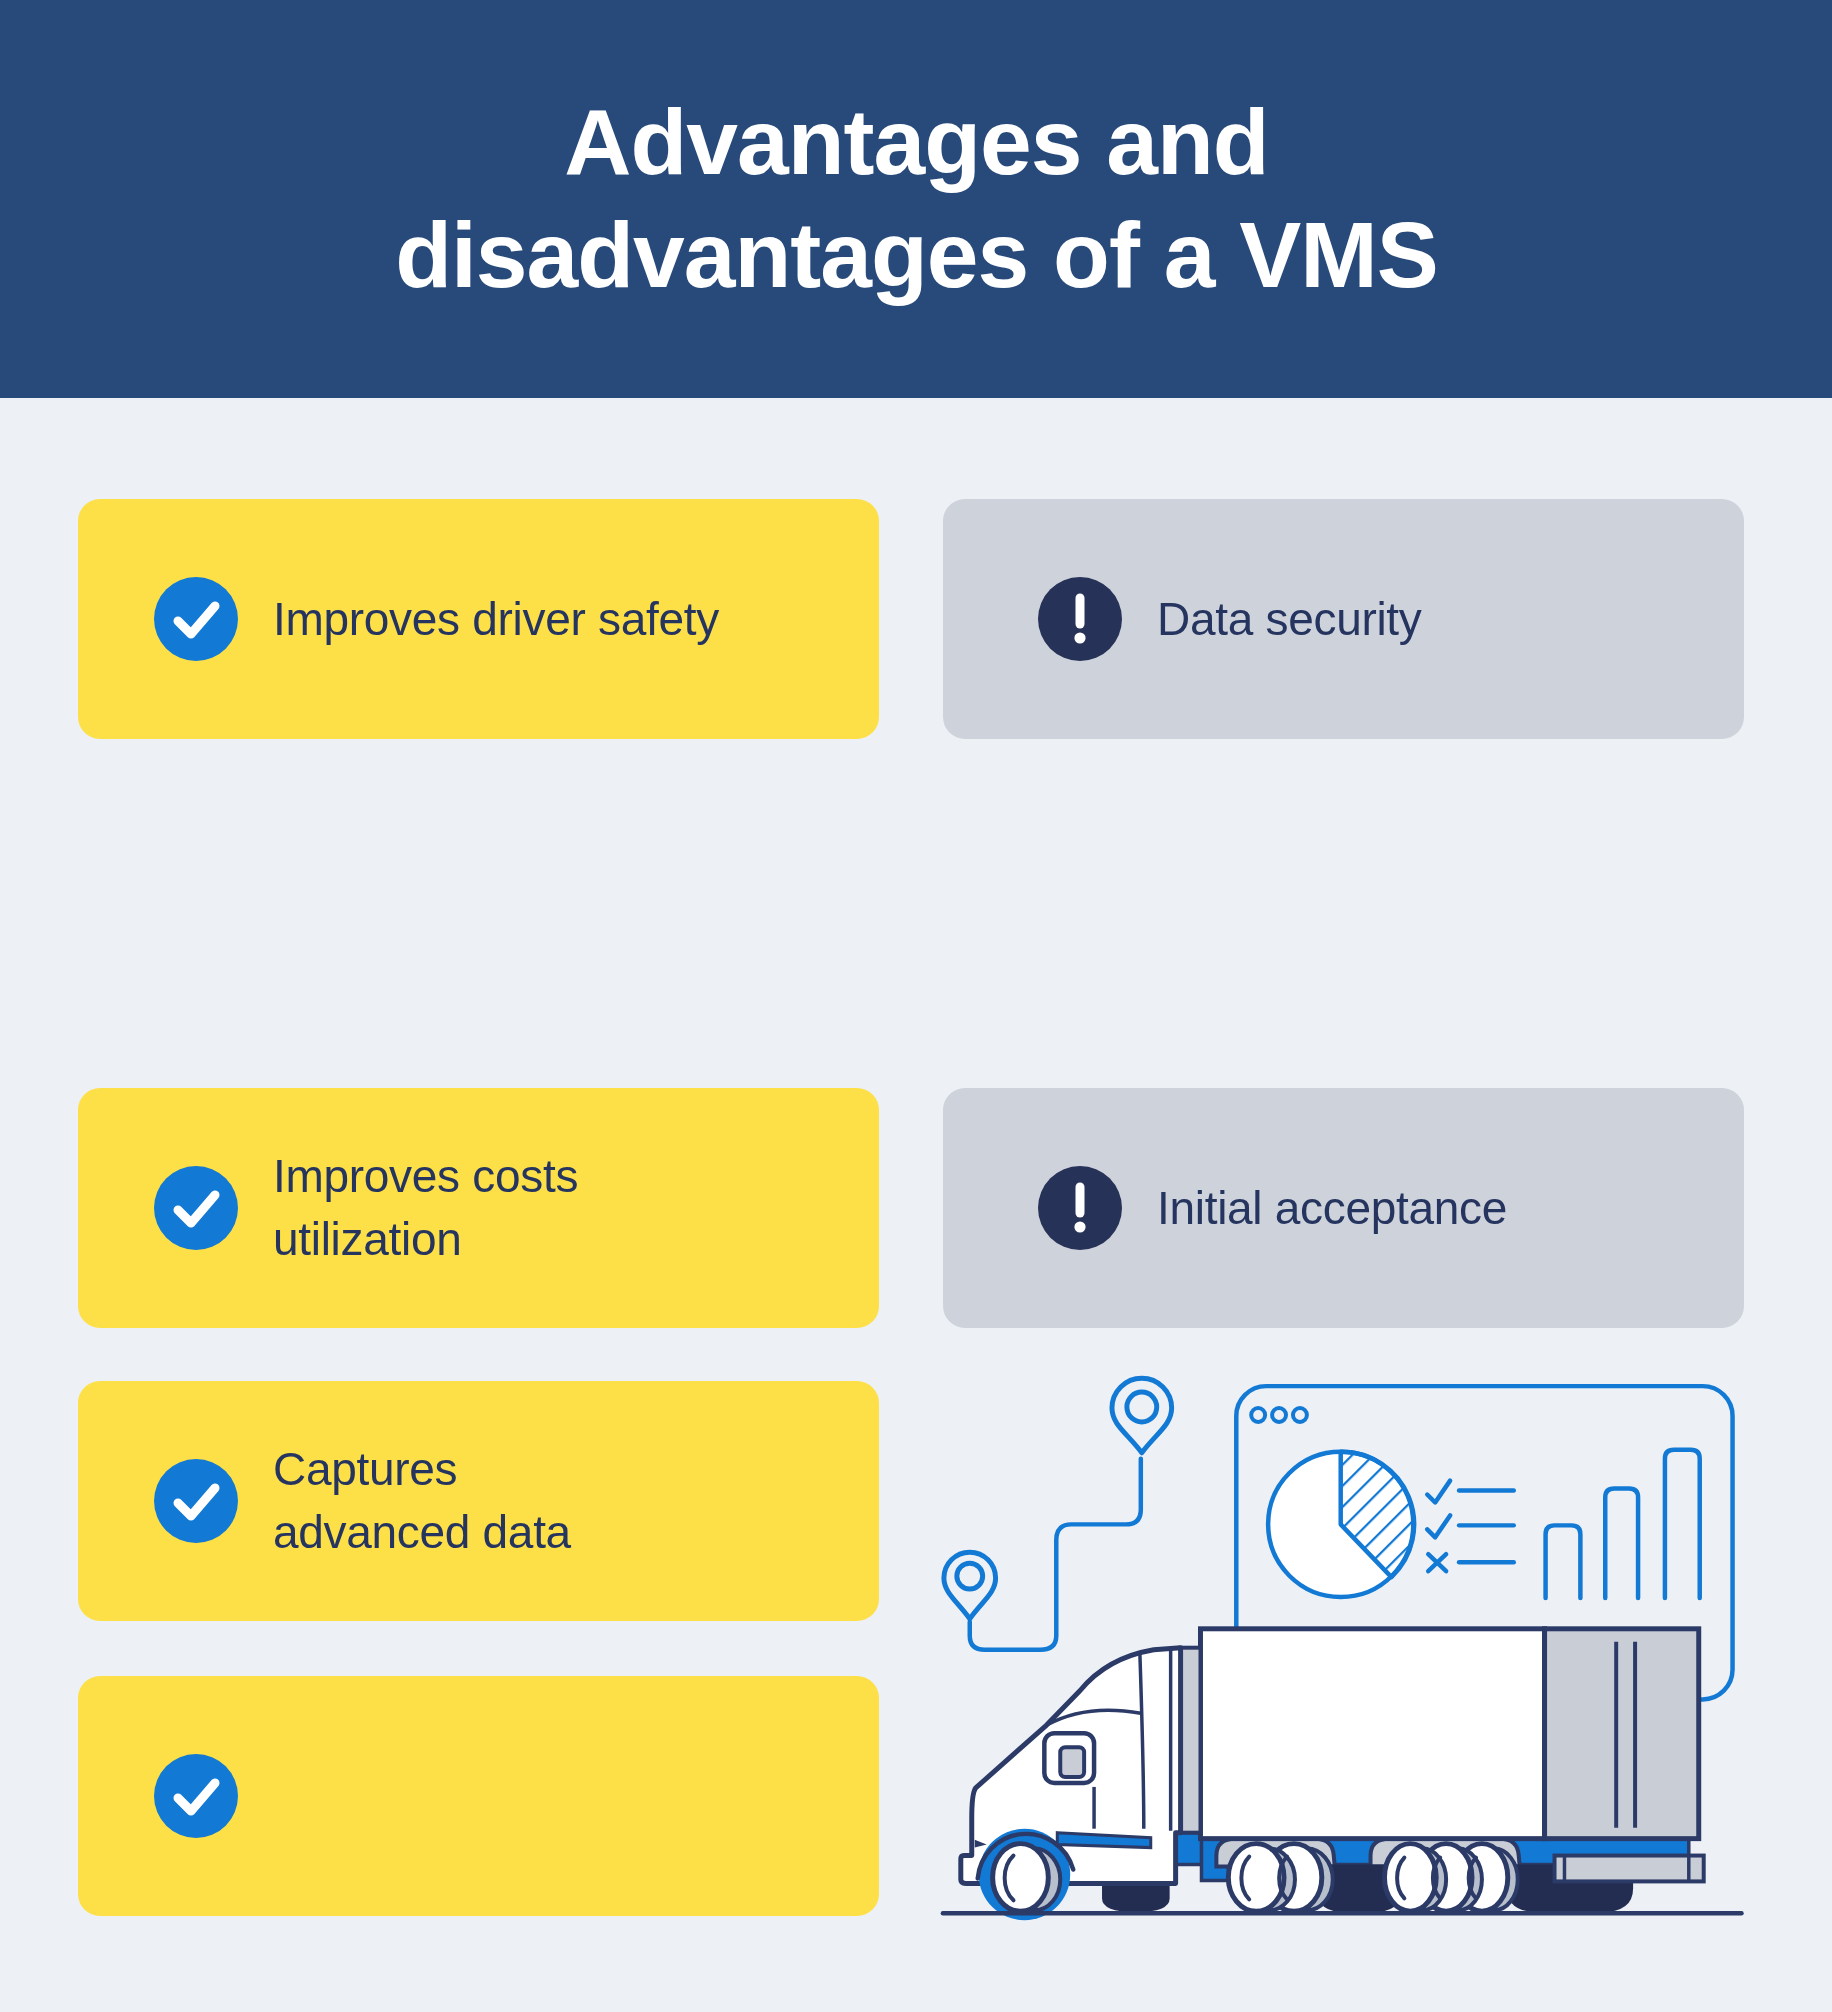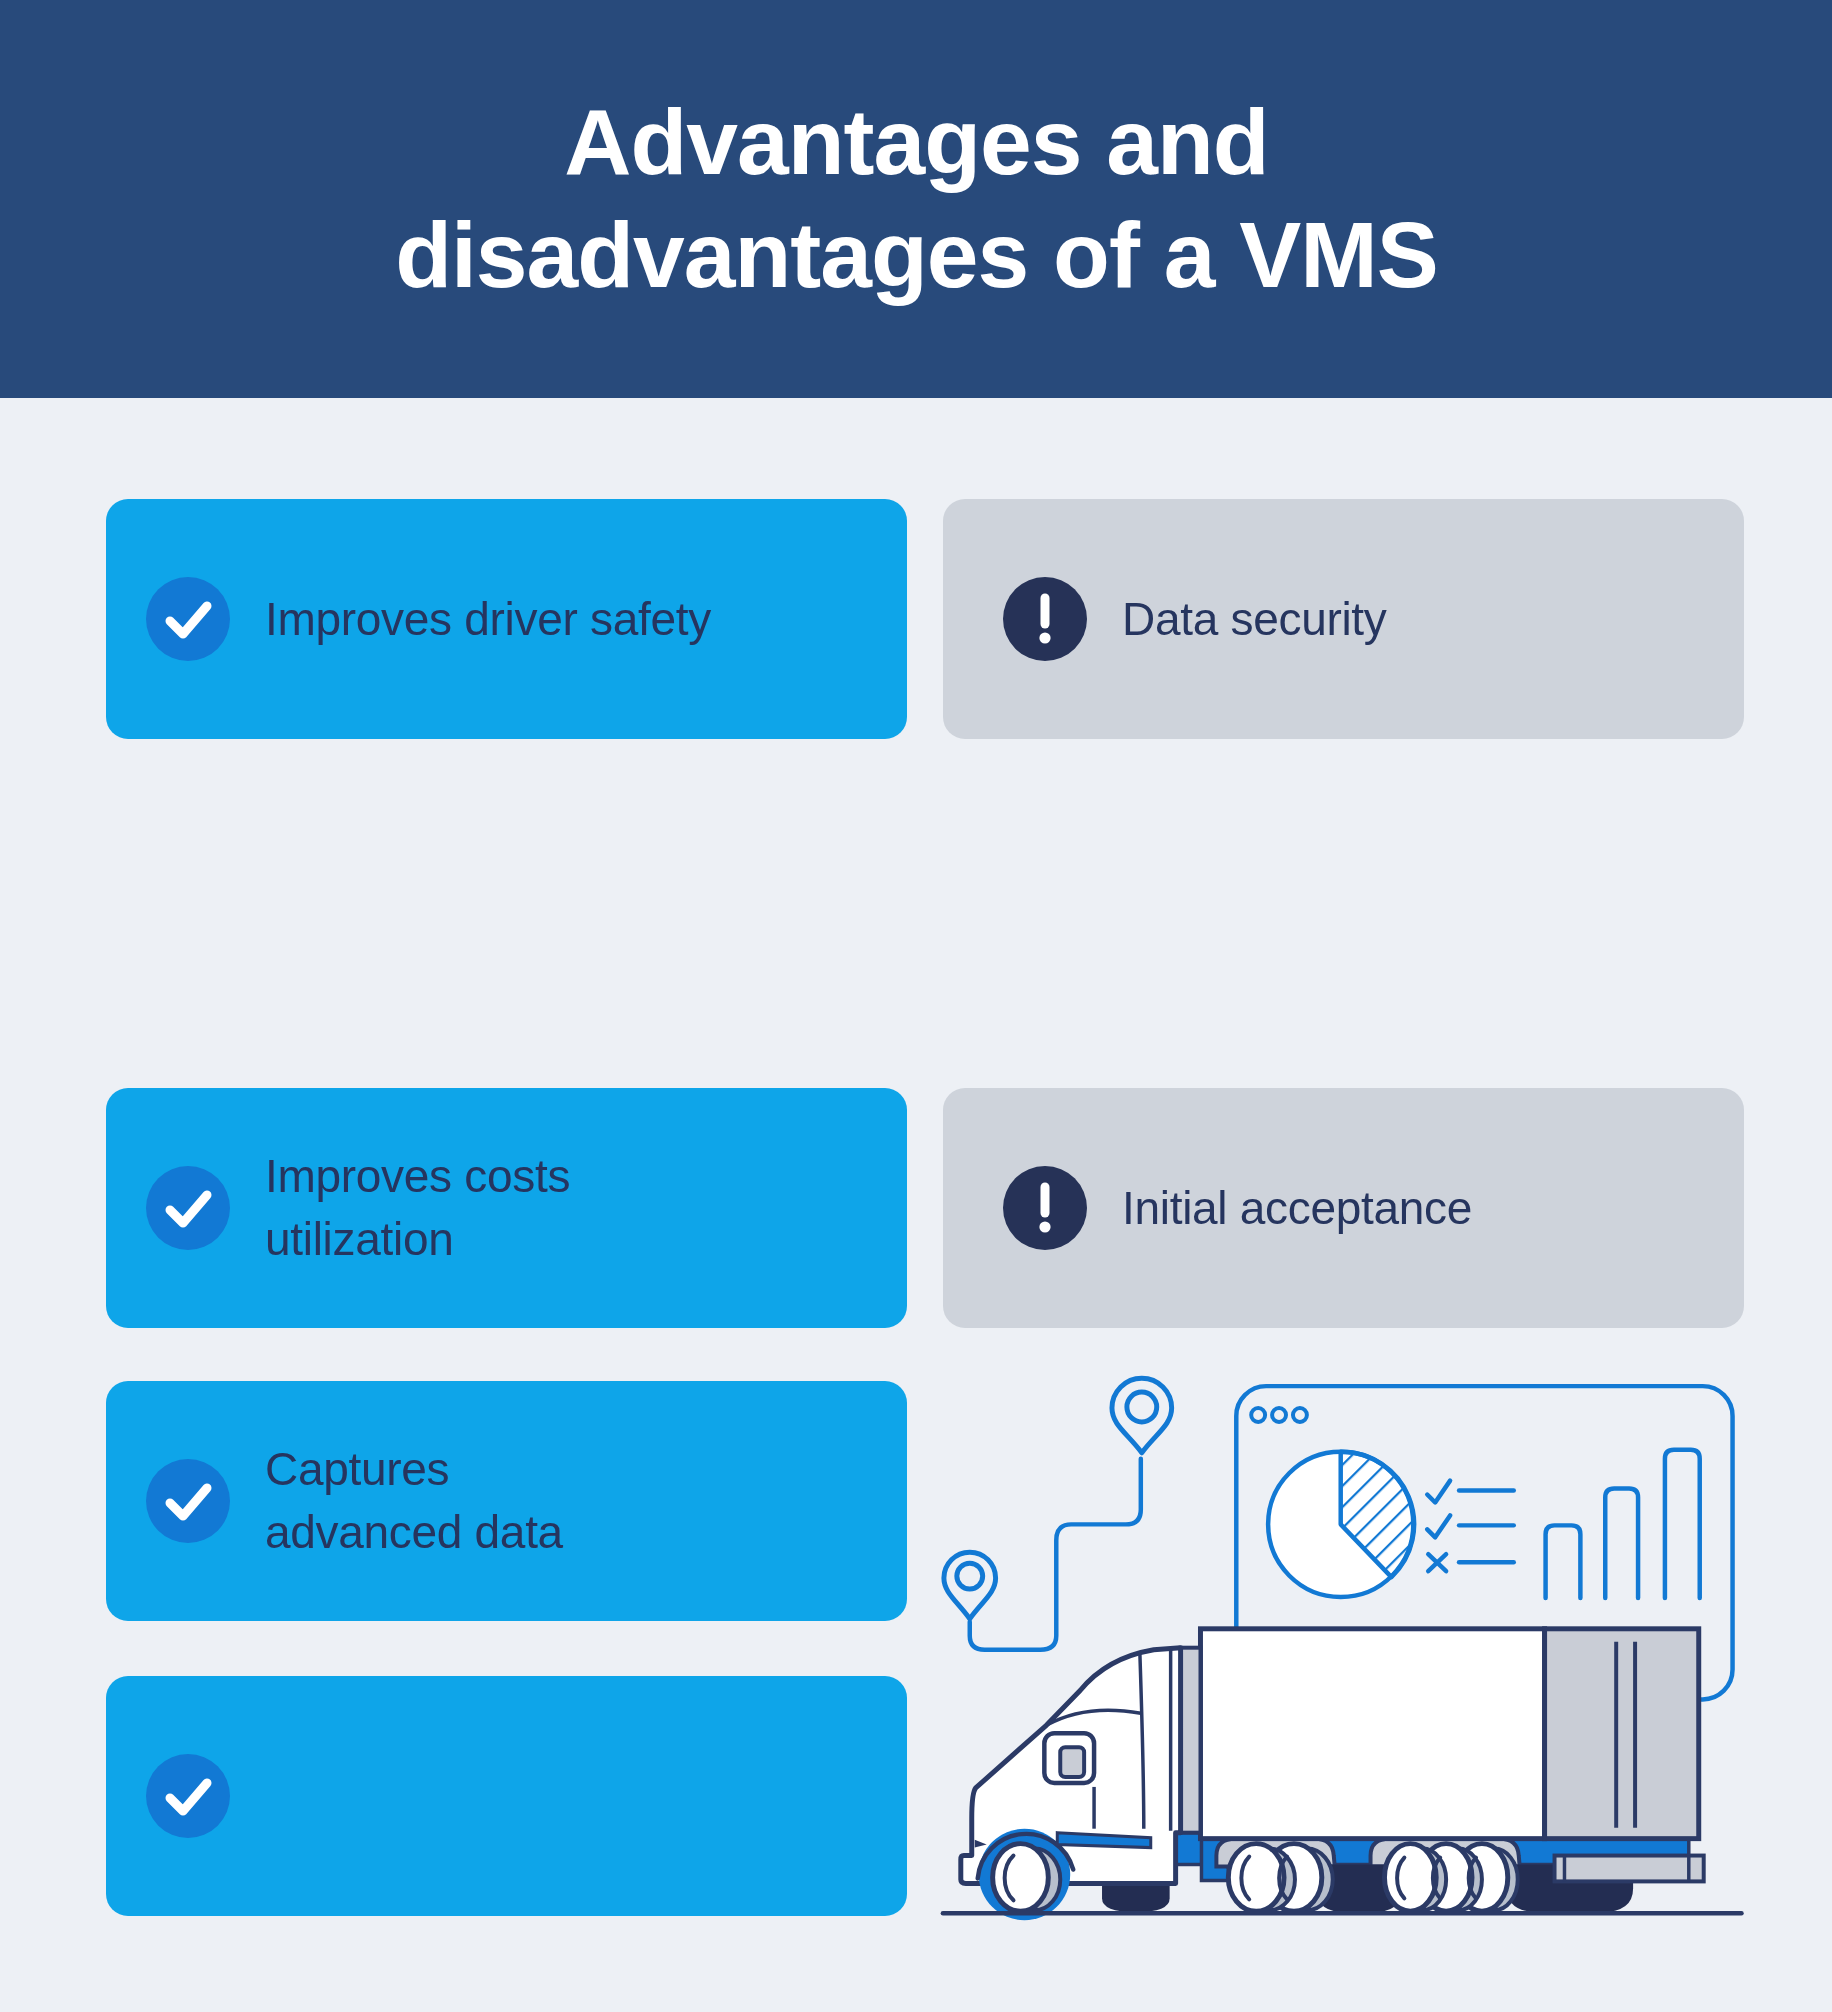--- a/index.html
+++ b/index.html
@@ -25,22 +25,22 @@
     text-align:center;
     white-space:nowrap;
   }
   .card{
     position:absolute;
     width:801px;height:240px;
     border-radius:22px;
     display:flex;align-items:center;
     box-sizing:border-box;
   }
-  .card.adv{background:#0ea5e9;left:106px;padding-left:40px;}
-  .card.dis{background:#ced3db;left:943px;padding-left:60px;}
+  .card.adv{background:#fde047;left:78px;padding-left:76px;}
+  .card.dis{background:#ced3db;left:943px;padding-left:95px;}
   .icon-circle{
     flex:0 0 auto;
     width:84px;height:84px;border-radius:50%;
     display:flex;align-items:center;justify-content:center;
   }
   .icon-circle.check{background:#1279d4;}
   .icon-circle.warn{background:#263257;}
   .card-label{
     margin-left:35px;
     font-size:46px;

